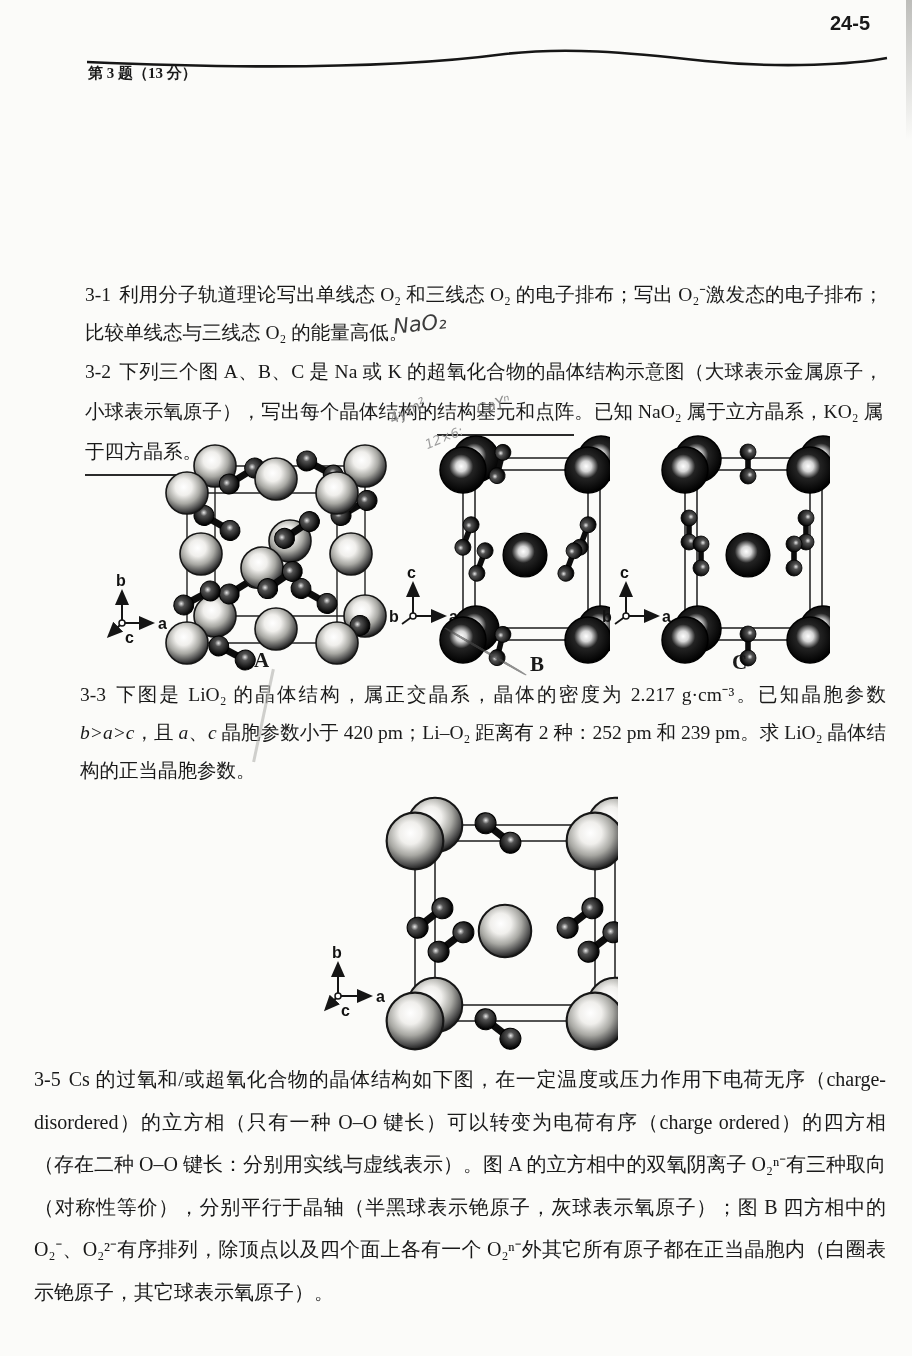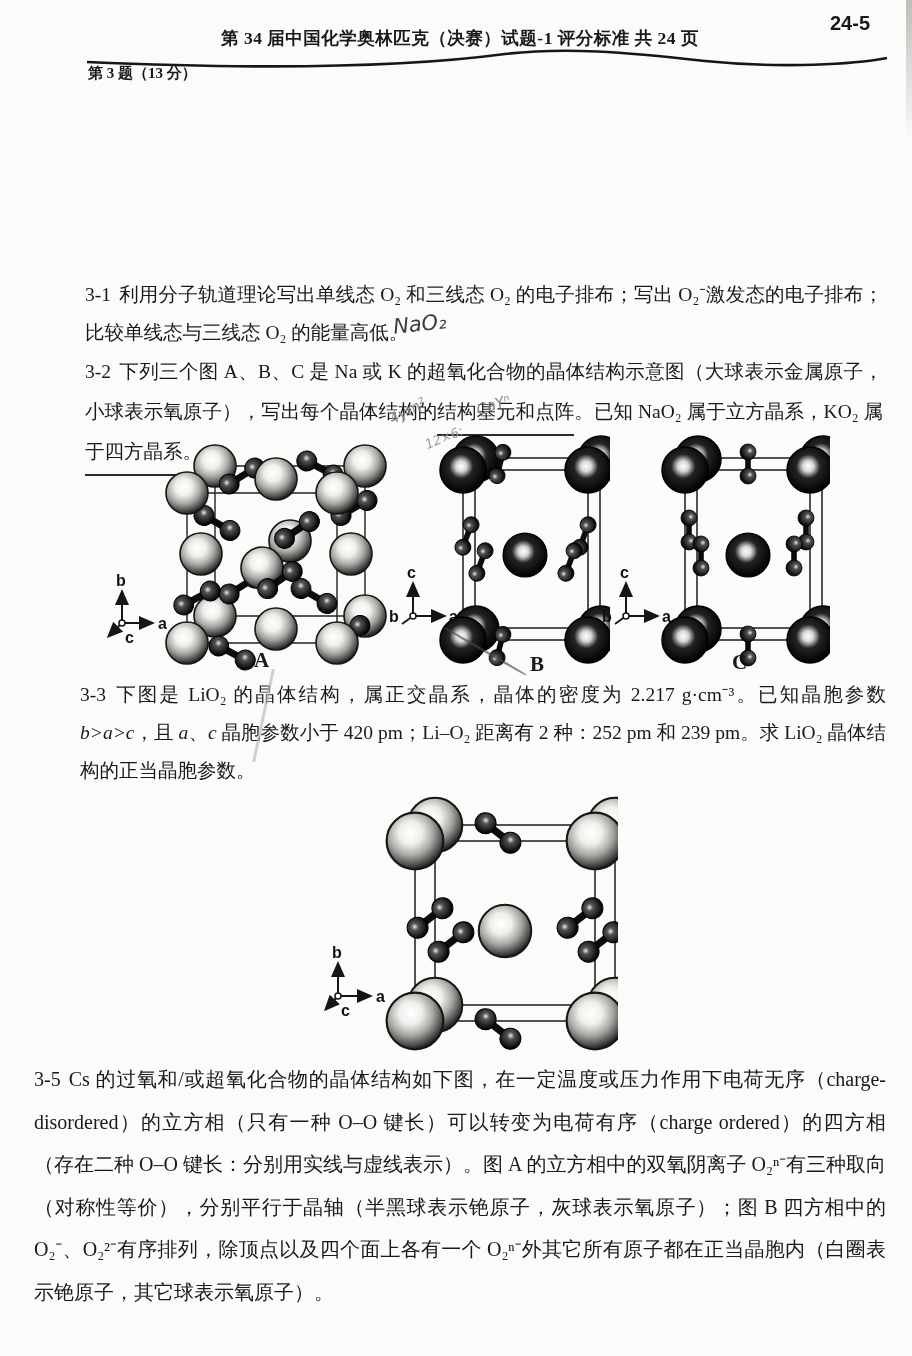--- a/index.html
+++ b/index.html
@@ -78,21 +78,20 @@
       <circle id="ms" r="21" fill="url(#gM)" stroke="#161616" stroke-width="1.6"></circle>
       <circle id="cs" r="23" fill="url(#gC)" stroke="#000" stroke-width="1.5"></circle>
       <g id="csp">
           <use href="#cs" transform="translate(13,-11)"></use>
           <use href="#cs"></use>
         </g>
     </defs>
   </svg>
 
   <div class="pgnum">24-5</div>
-  <div class="hdr">第 34 届中国化学奥林匹克（决赛）试题-1 评分标准 共 24 页</div>
   <svg class="hdr-rule" width="806" height="24">
     <path d="M2,16 C140,22 300,24 420,8 C480,1 540,6 620,15 C700,23 770,18 802,12" fill="none" stroke="#161616" stroke-width="2.6"></path>
   </svg>
 
   <h1 class="qtitle">第 3 题（13 分）</h1>
 
 
   <p class="para q31">
     <span class="qnum">3-1</span><span>利用分子轨道理论写出单线态 O₂ 和三线态 O₂ 的电子排布；写出 O₂⁻激发态的电子排布；比较单线态与三线态 O₂ 的能量高低。</span>
   </p>

